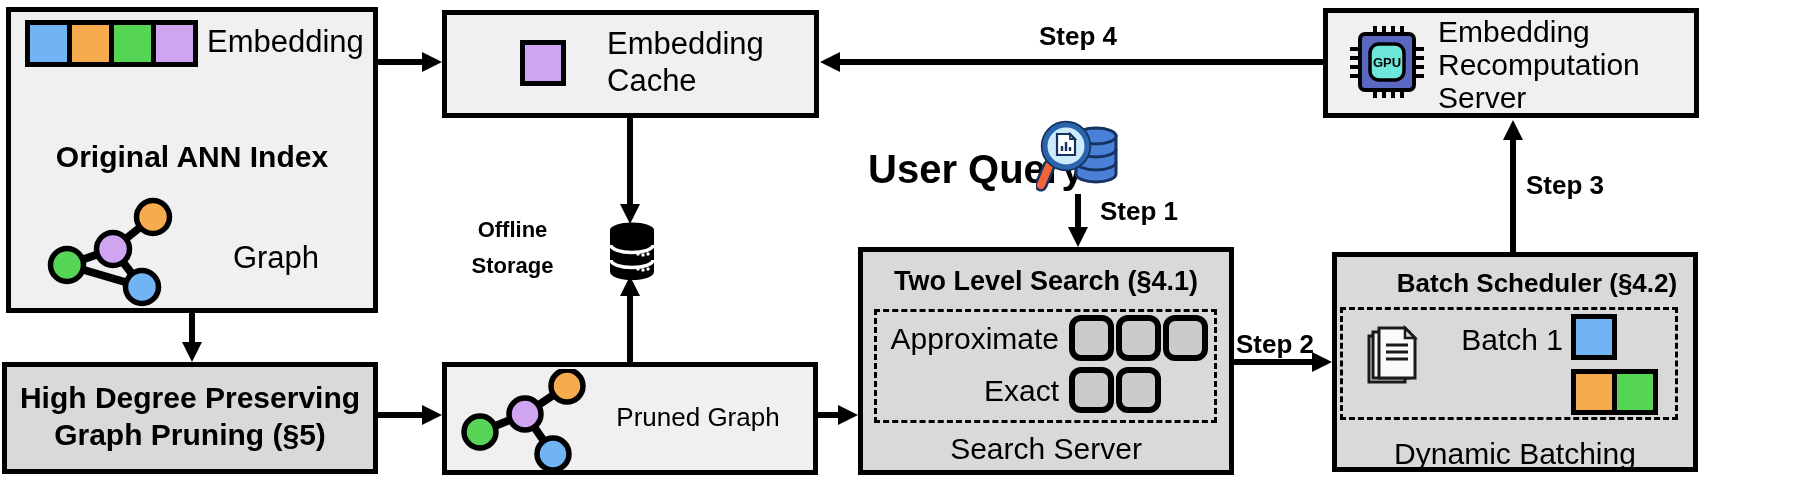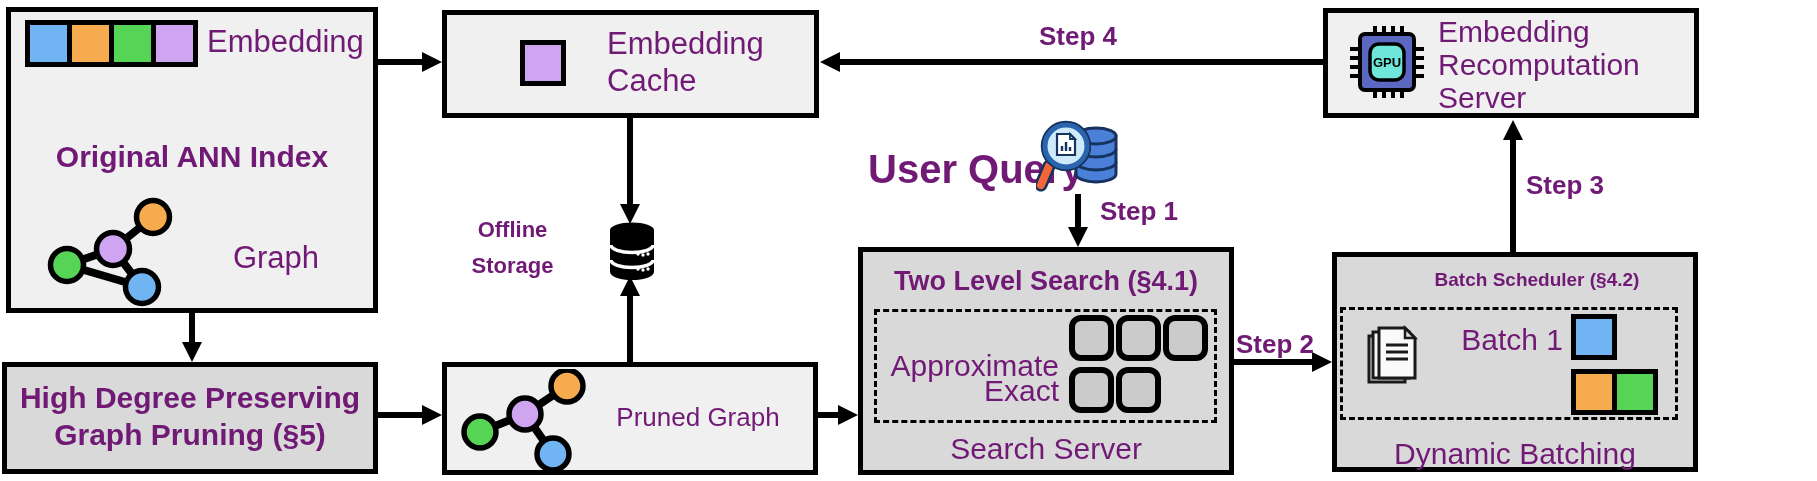--- a/index.html
+++ b/index.html
@@ -1,18 +1,18 @@
 <!DOCTYPE html>
 <html><head>
 <meta charset="utf-8">
 <style>
   html,body{margin:0;padding:0;background:#fff;}
   .canvas{
     position:relative;width:1817px;height:481px;background:#fff;overflow:hidden;
-    font-family:"Liberation Sans","DejaVu Sans",sans-serif;color:#701a75;
+    font-family:"Liberation Sans","DejaVu Sans",sans-serif;color:#000000;
   }
   .abs{position:absolute;box-sizing:border-box;}
   .box{position:absolute;box-sizing:border-box;border:5px solid #000;}
   .lbl{position:absolute;box-sizing:border-box;white-space:pre-line;line-height:1.15;}
   .bold{font-weight:700;}
   .center{text-align:center;}
   .right{text-align:right;}
   .arrows{position:absolute;left:0;top:0;pointer-events:none;}
   .arrows line{stroke:#000;stroke-width:6;}
   .arrows polygon{fill:#000;}
@@ -161,37 +161,37 @@
       <path d="M34,20 l5,5 h-5 z" fill="#CDEAFB" stroke="#16325F" stroke-width="1.8"></path>
       <line x1="26" y1="37" x2="26" y2="32" stroke="#16325F" stroke-width="2.4"></line>
       <line x1="30" y1="37" x2="30" y2="28" stroke="#16325F" stroke-width="2.4"></line>
       <line x1="34" y1="37" x2="34" y2="33" stroke="#16325F" stroke-width="2.4"></line>
     </g>
   </svg>
 
   <div class="box" style="left: 858px; top: 247px; width: 376px; height: 228px; background: rgb(217, 217, 217);">
     <div class="lbl bold center" style="left:0;top:14px;width:100%;font-size:27px;">Two Level Search (§4.1)</div>
     <div class="dashed" style="left:11px;top:57px;width:343px;height:114px;">
-      <div class="lbl right" style="left:6px;top:10px;width:176px;font-size:30px;margin-top:27px;">Approximate</div>
+      <div class="lbl right" style="left:6px;top:10px;width:176px;font-size:30px;">Approximate</div>
       <div class="qrow" style="left:192px;top:3px;">
         <div class="qcell"></div>
         <div class="qcell"></div>
         <div class="qcell"></div>
       </div>
       <div class="lbl right" style="left:6px;top:62px;width:176px;font-size:30px;">Exact</div>
       <div class="qrow" style="left:192px;top:55px;">
         <div class="qcell"></div>
         <div class="qcell"></div>
       </div>
     </div>
     <div class="lbl center" style="left:0;top:180px;width:100%;font-size:30px;">Search Server</div>
   </div>
 
   <div class="box" style="left: 1332px; top: 252px; width: 366px; height: 220px; background: rgb(217, 217, 217);">
-    <div class="lbl bold center" style="left:0;top:12px;width:100%;font-size:19px;padding-left:44px;">Batch Scheduler (§4.2)</div>
+    <div class="lbl bold center" style="left:0;top:12px;width:100%;font-size:26px;padding-left:44px;">Batch Scheduler (§4.2)</div>
     <div class="dashed" style="left:3px;top:50px;width:338px;height:113px;">
       <svg class="abs" style="left:20px;top:14px;" width="58" height="62" viewBox="0 0 58 62">
         <rect x="6" y="12" width="36" height="46" fill="#ededed" stroke="#1a1a1a" stroke-width="3"></rect>
         <rect x="10" y="8" width="36" height="46" fill="#f4f4f4" stroke="#1a1a1a" stroke-width="3"></rect>
         <path d="M16,4 h26 l10,10 v40 h-36 z" fill="#fafafa" stroke="#1a1a1a" stroke-width="3"></path>
         <path d="M42,4 l10,10 h-10 z" fill="#dddddd" stroke="#1a1a1a" stroke-width="2.5"></path>
         <line x1="23" y1="21" x2="45" y2="21" stroke="#1a1a1a" stroke-width="3"></line>
         <line x1="23" y1="28" x2="45" y2="28" stroke="#1a1a1a" stroke-width="3"></line>
         <line x1="23" y1="35" x2="45" y2="35" stroke="#1a1a1a" stroke-width="3"></line>
       </svg>

